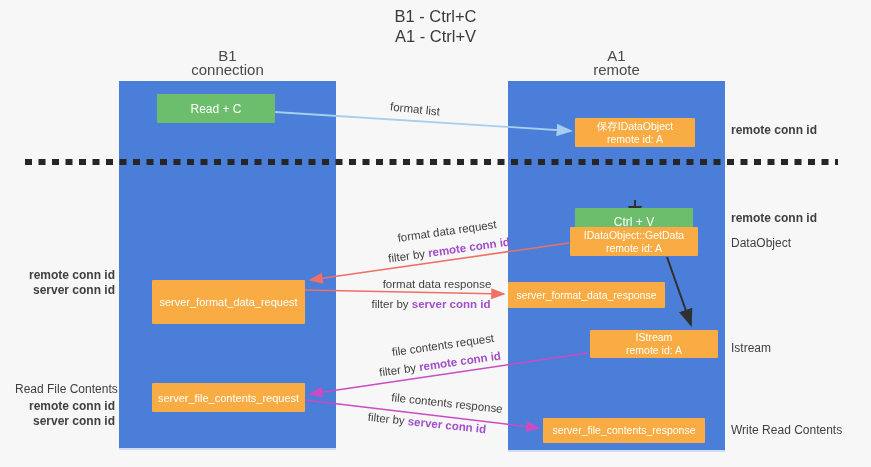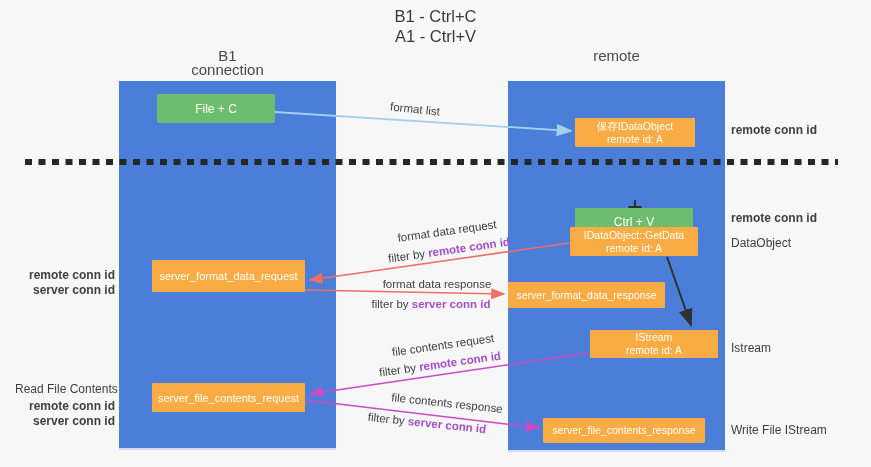--- a/index.html
+++ b/index.html
@@ -42,20 +42,21 @@
   <div class="abs title">
     <div>B1 - Ctrl+C</div>
     <div>A1 - Ctrl+V</div>
   </div>
 
   <div class="abs lane-header" style="left:119px;width:217px;">
     <div>B1</div>
     <div>connection</div>
   </div>
   <div class="abs lane-header" style="left:508px;width:217px;">
+    <div>A1</div>
     <div>remote</div>
   </div>
 
   <div class="abs lane" style="left:119px;top:81px;width:217px;height:367px;"></div>
   <div class="abs lane" style="left:508px;top:81px;width:217px;height:369px;"></div>
 
   <svg class="overlay" width="871" height="467" viewBox="0 0 871 467">
     <defs>
       <marker id="m-blue" markerWidth="9" markerHeight="7" refX="8" refY="3.5" orient="auto">
         <path d="M0,0 L9,3.5 L0,7 Z" fill="#a5cfee"></path>
@@ -82,38 +83,38 @@
     <line x1="569" y1="243" x2="310" y2="280" stroke="#ee7066" stroke-width="1.6" marker-end="url(#m-salmon)"></line>
 
     <line x1="305" y1="290" x2="504" y2="294" stroke="#ee7066" stroke-width="1.6" marker-end="url(#m-salmon)"></line>
 
     <line x1="588" y1="353" x2="310" y2="394" stroke="#cb4bc5" stroke-width="1.6" marker-end="url(#m-magenta)"></line>
 
     <line x1="305" y1="400" x2="539" y2="428" stroke="#cb4bc5" stroke-width="1.6" marker-end="url(#m-magenta)"></line>
   </svg>
 
   <div class="abs node green fs12" style="left:157px;top:94px;width:118px;height:29px;">
-    <div>File + C</div>
+    <div>Read + C</div>
   </div>
 
   <div class="abs node orange fs10" style="left:575px;top:118px;width:120px;height:29px;">
     <div>保存IDataObject</div>
     <div>remote id: A</div>
   </div>
 
   <div class="abs node green fs12" style="left:575px;top:172px;width:118px;height:27px;margin-top:36px;">
     <div>Ctrl + V</div>
   </div>
 
   <div class="abs node orange fs10" style="left:570px;top:227px;width:128px;height:29px;">
     <div>IDataObject::GetData</div>
     <div>remote id: A</div>
   </div>
 
-  <div class="abs node orange fs11" style="left:152px;top:260px;width:153px;height:32px;">
+  <div class="abs node orange fs11" style="left:152px;top:280px;width:153px;height:44px;">
     <div>server_format_data_request</div>
   </div>
 
   <div class="abs node orange fs10" style="left:508px;top:282px;width:157px;height:26px;">
     <div>server_format_data_response</div>
   </div>
 
   <div class="abs node orange fs10" style="left:590px;top:330px;width:128px;height:28px;">
     <div>IStream</div>
     <div>remote id: A</div>
@@ -146,21 +147,21 @@
 
   <div class="abs edge-label rpos" style="left:447px;top:403px;">file contents response</div>
   <div class="abs edge-label rpos" style="left:427px;top:423px;">
     <span>filter by </span><span class="purple">server conn id</span>
   </div>
 
   <div class="abs side-label right-col bold purple" style="top:123px;">remote conn id</div>
   <div class="abs side-label right-col bold purple" style="top:211px;">remote conn id</div>
   <div class="abs side-label right-col" style="top:236px;">DataObject</div>
   <div class="abs side-label right-col" style="top:341px;">Istream</div>
-  <div class="abs side-label right-col" style="top:423px;">Write File IStream</div>
+  <div class="abs side-label right-col" style="top:423px;">Write Read Contents</div>
 
   <div class="abs side-label left-col bold purple" style="top:268px;">remote conn id</div>
   <div class="abs side-label left-col bold greent" style="top:283px;">server conn id</div>
   <div class="abs side-label left-col" style="top:382px;">Read File Contents</div>
   <div class="abs side-label left-col bold purple" style="top:399px;">remote conn id</div>
   <div class="abs side-label left-col bold greent" style="top:414px;">server conn id</div>
 
 </div>
 
 </body></html>

